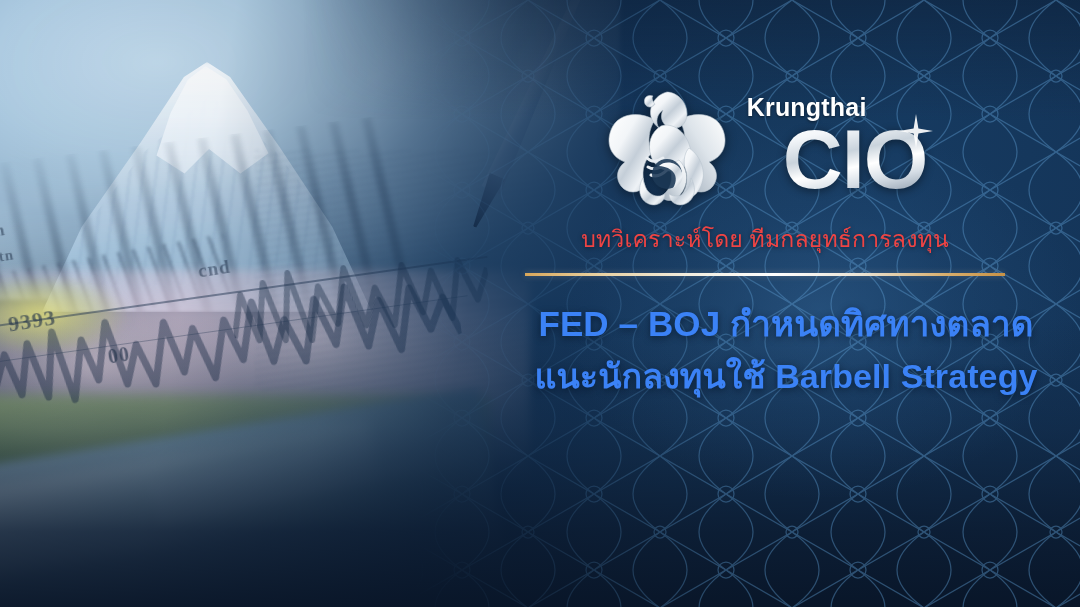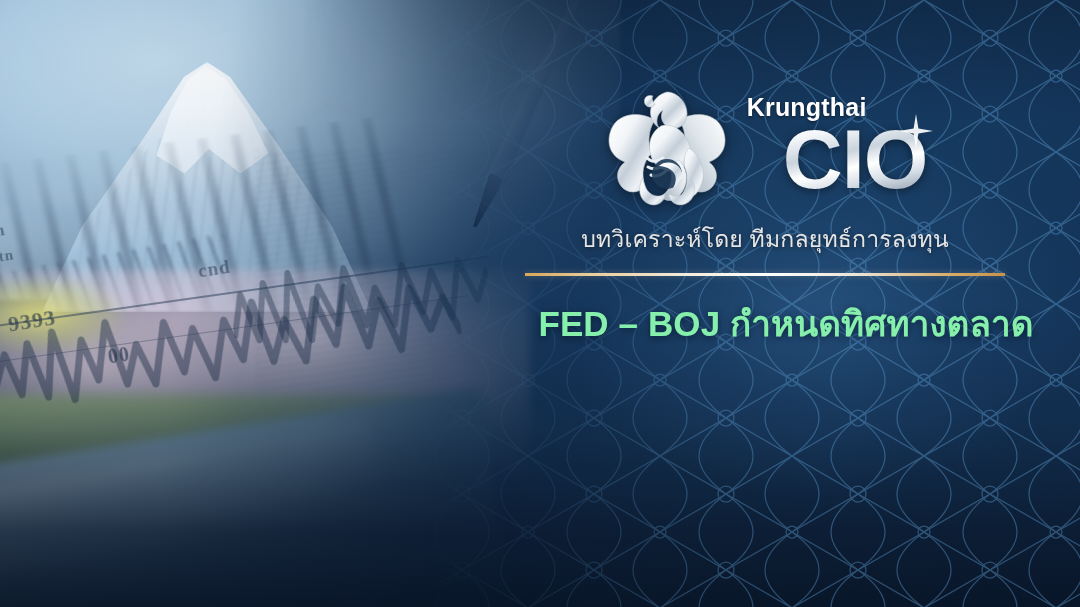--- a/index.html
+++ b/index.html
@@ -287,39 +287,39 @@
     -webkit-text-fill-color:transparent;
     filter:drop-shadow(0 2px 5px rgba(0,0,0,.45));
   }
   .sparkle{
     position:absolute; right:-6px; top:-8px; width:34px; height:34px;
     pointer-events:none;
   }
 
   
   .subtitle{
-    color:#e5e5e5;
+    color:#ef4444;
     font-size:23px;
     font-weight:400;
     letter-spacing:.2px;
     line-height:1.35;
     margin-top:6px;
     text-shadow:0 1px 4px rgba(0,0,0,.5);
   }
 
   
   .divider{
     width:480px; height:3px; margin:18px 0 22px 0;
     background:linear-gradient(90deg,#d8a65a 0%, #e8cf9c 14%, #f3eedf 34%, #ffffff 52%, #eae3d4 70%, #d9ae6b 88%, #c79247 100%);
     box-shadow:0 0 6px rgba(255,236,200,.25);
   }
 
   
   .headline{
-    color:#86efac;
+    color:#3b82f6;
     font-size:35px;
     font-weight:700;
     line-height:1.5;
     letter-spacing:.1px;
     text-shadow:0 2px 7px rgba(4,16,34,.62);
     margin-left:42px;
   }
   .headline .hl-line{ display:block; white-space:nowrap; }
   .headline .hl-line.l2{ font-size:34px; }
   .headline .hl-line.l3{ font-size:34px; }
@@ -461,16 +461,17 @@
         </div>
       </div>
     </div>
 
     <div class="subtitle">บทวิเคราะห์โดย ทีมกลยุทธ์การลงทุน</div>
 
     <div class="divider"></div>
 
     <div class="headline">
       <span class="hl-line l1">FED – BOJ กำหนดทิศทางตลาด</span>
+      <span class="hl-line l2">แนะนักลงทุนใช้ Barbell Strategy</span>
     </div>
 
   </div>
 </div>
 
 </body></html>

